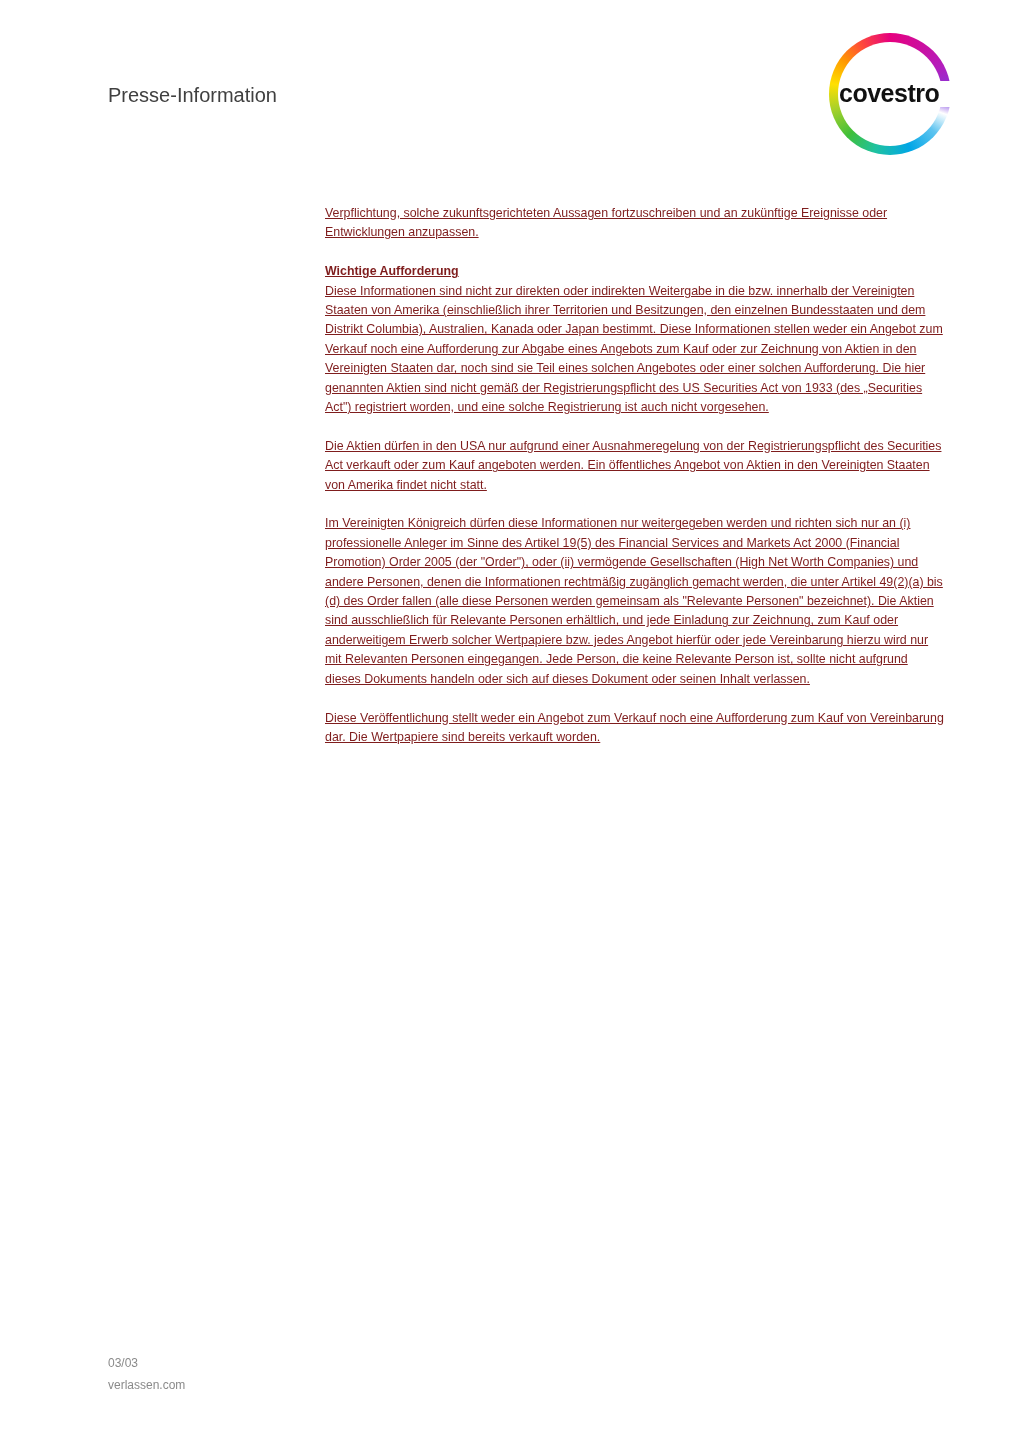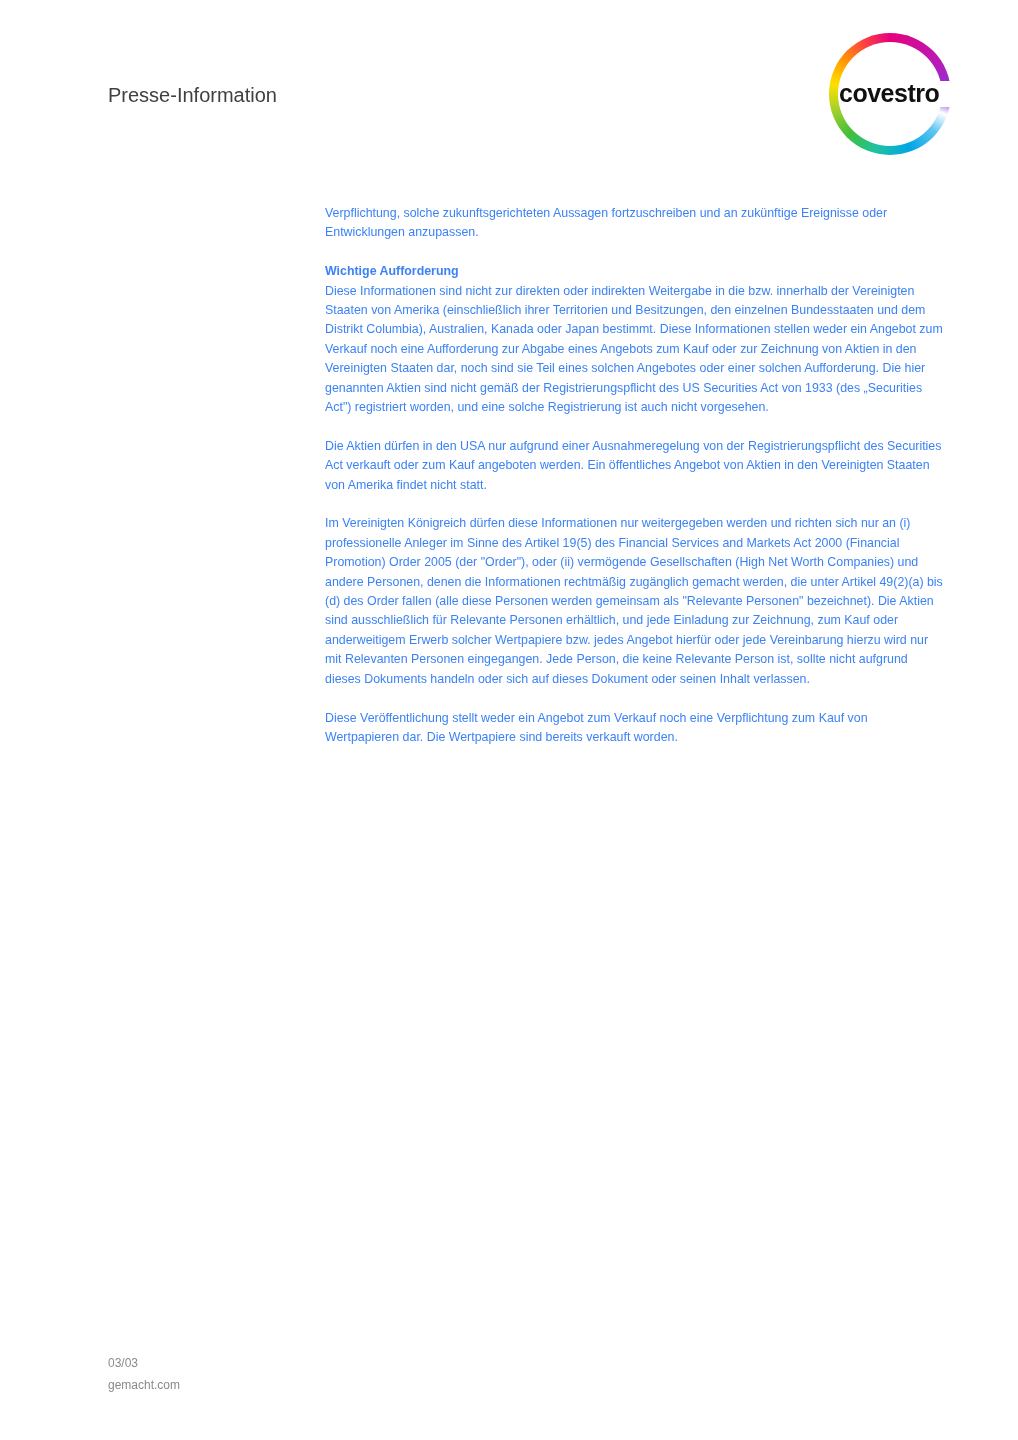--- a/index.html
+++ b/index.html
@@ -4,21 +4,21 @@
 <style>
   html, body { margin: 0; padding: 0; background: #ffffff; }
   body { width: 1018px; height: 1440px; position: relative; overflow: hidden; font-family: "Liberation Sans", sans-serif; }
   .header-title { position: absolute; left: 108px; top: 84px; font-size: 20px; color: #404040; letter-spacing: 0px; }
   .logo { position: absolute; left: 829px; top: 33px; width: 122px; height: 122px; }
   .logo-ring { position: absolute; inset: 0; border-radius: 50%;
     background: conic-gradient(from 0deg, #e6007e 0deg, #b51cbb 60deg, #7b3fe0 95deg, #ffffff 110deg, #5fc4f0 130deg, #00a6e6 160deg, #1fc2a0 195deg, #3fbf3a 225deg, #a8d12a 255deg, #ffe000 280deg, #ff9b00 305deg, #ff4a3a 330deg, #e6007e 360deg); }
   .logo-hole { position: absolute; left: 9px; top: 9px; width: 104px; height: 104px; border-radius: 50%; background: #ffffff; }
   .logo-text { position: absolute; left: 10px; top: 46px; width: 110px; font-size: 25px; font-weight: bold; color: #111; letter-spacing: -0.5px; }
   .logo-text-bg { position: absolute; left: 108px; top: 48px; width: 14px; height: 26px; background: #ffffff; }
-  .content { position: absolute; left: 325px; top: 204px; width: 620px; font-size: 12.4px; line-height: 19.4px; color: #3b82f6; }
+  .content { position: absolute; left: 325px; top: 204px; width: 620px; font-size: 12.4px; line-height: 19.4px; color: #7f1d1d; text-decoration: underline; }
   .content p { margin: 0 0 19.4px 0; }
   .content .heading { font-weight: bold; display: block; }
   .footer { position: absolute; left: 108px; top: 1352px; font-size: 12px; line-height: 22px; color: #8a8a8a; }
 </style>
 </head>
 <body>
 
 <div class="header-title">Presse-Information</div>
 
 <div class="logo">
@@ -29,19 +29,19 @@
 </div>
 
 <div class="content">
   <p>Verpflichtung, solche zukunftsgerichteten Aussagen fortzuschreiben und an zukünftige Ereignisse oder Entwicklungen anzupassen.</p>
   <p>
     <span class="heading">Wichtige Aufforderung</span>
     <span>Diese Informationen sind nicht zur direkten oder indirekten Weitergabe in die bzw. innerhalb der Vereinigten Staaten von Amerika (einschließlich ihrer Territorien und Besitzungen, den einzelnen Bundesstaaten und dem Distrikt Columbia), Australien, Kanada oder Japan bestimmt. Diese Informationen stellen weder ein Angebot zum Verkauf noch eine Aufforderung zur Abgabe eines Angebots zum Kauf oder zur Zeichnung von Aktien in den Vereinigten Staaten dar, noch sind sie Teil eines solchen Angebotes oder einer solchen Aufforderung. Die hier genannten Aktien sind nicht gemäß der Registrierungspflicht des US Securities Act von 1933 (des „Securities Act") registriert worden, und eine solche Registrierung ist auch nicht vorgesehen.</span>
   </p>
   <p>Die Aktien dürfen in den USA nur aufgrund einer Ausnahmeregelung von der Registrierungspflicht des Securities Act verkauft oder zum Kauf angeboten werden. Ein öffentliches Angebot von Aktien in den Vereinigten Staaten von Amerika findet nicht statt.</p>
   <p>Im Vereinigten Königreich dürfen diese Informationen nur weitergegeben werden und richten sich nur an (i) professionelle Anleger im Sinne des Artikel 19(5) des Financial Services and Markets Act 2000 (Financial Promotion) Order 2005 (der "Order"), oder (ii) vermögende Gesellschaften (High Net Worth Companies) und andere Personen, denen die Informationen rechtmäßig zugänglich gemacht werden, die unter Artikel 49(2)(a) bis (d) des Order fallen (alle diese Personen werden gemeinsam als "Relevante Personen" bezeichnet). Die Aktien sind ausschließlich für Relevante Personen erhältlich, und jede Einladung zur Zeichnung, zum Kauf oder anderweitigem Erwerb solcher Wertpapiere bzw. jedes Angebot hierfür oder jede Vereinbarung hierzu wird nur mit Relevanten Personen eingegangen. Jede Person, die keine Relevante Person ist, sollte nicht aufgrund dieses Dokuments handeln oder sich auf dieses Dokument oder seinen Inhalt verlassen.</p>
-  <p>Diese Veröffentlichung stellt weder ein Angebot zum Verkauf noch eine Verpflichtung zum Kauf von Wertpapieren dar. Die Wertpapiere sind bereits verkauft worden.</p>
+  <p>Diese Veröffentlichung stellt weder ein Angebot zum Verkauf noch eine Aufforderung zum Kauf von Vereinbarung dar. Die Wertpapiere sind bereits verkauft worden.</p>
 </div>
 
 <div class="footer">
   <div>03/03</div>
-  <div>gemacht.com</div>
+  <div>verlassen.com</div>
 </div>
 
 </body></html>

